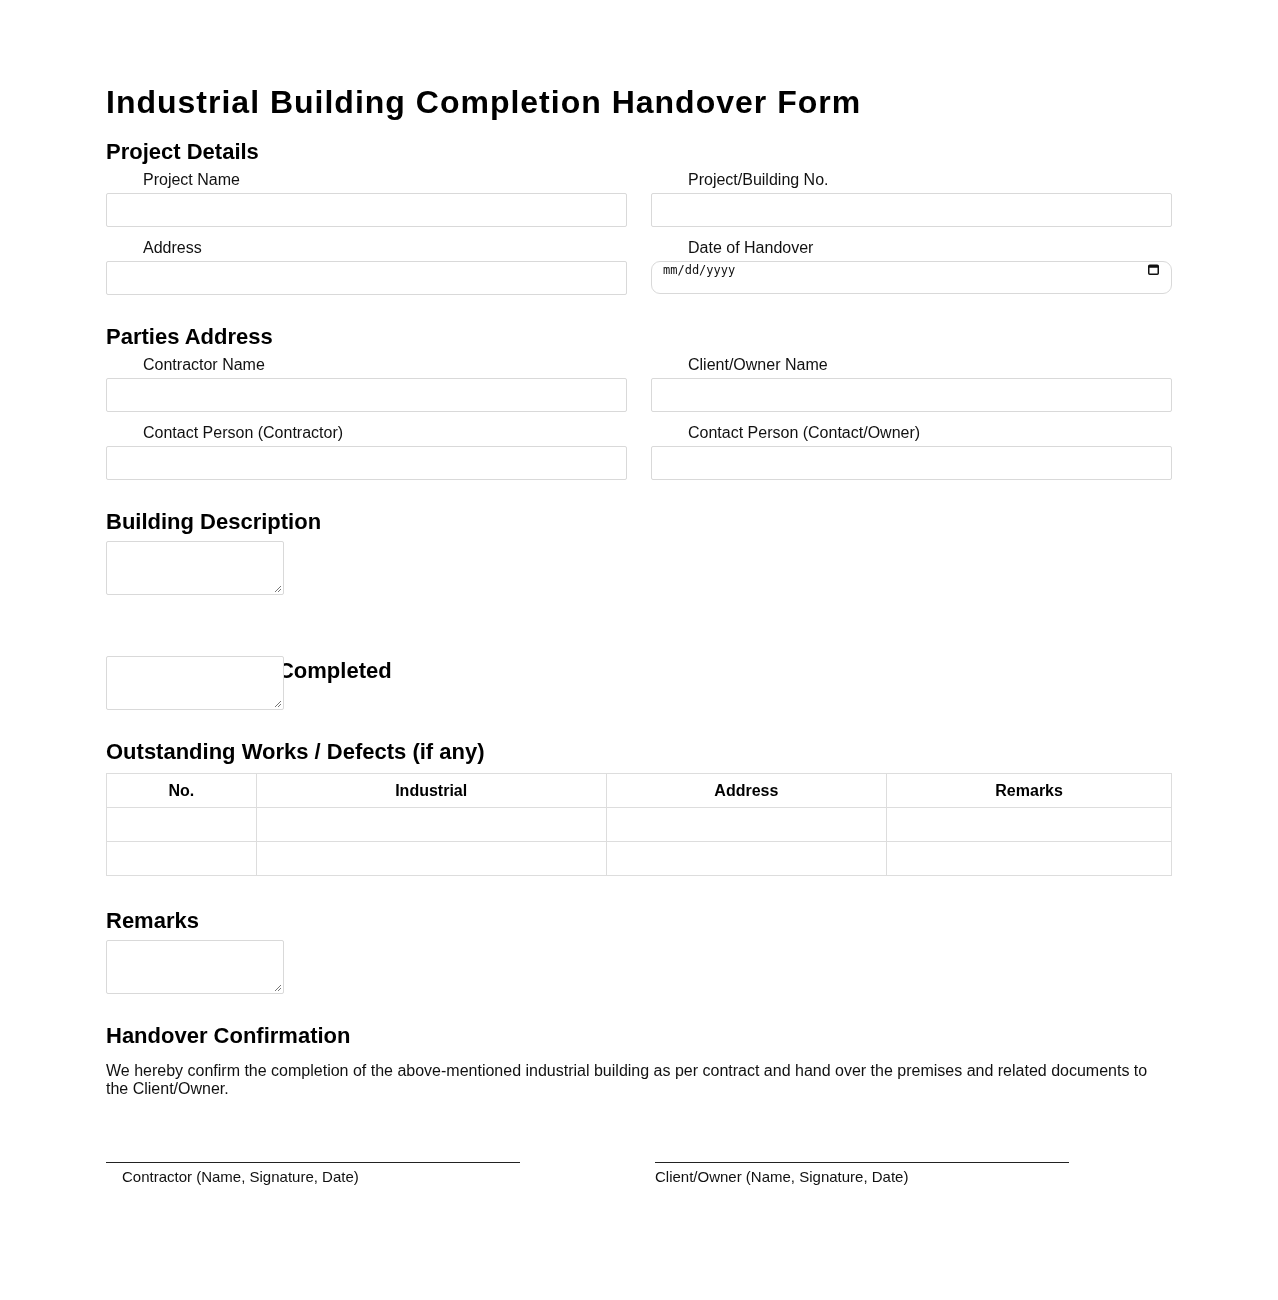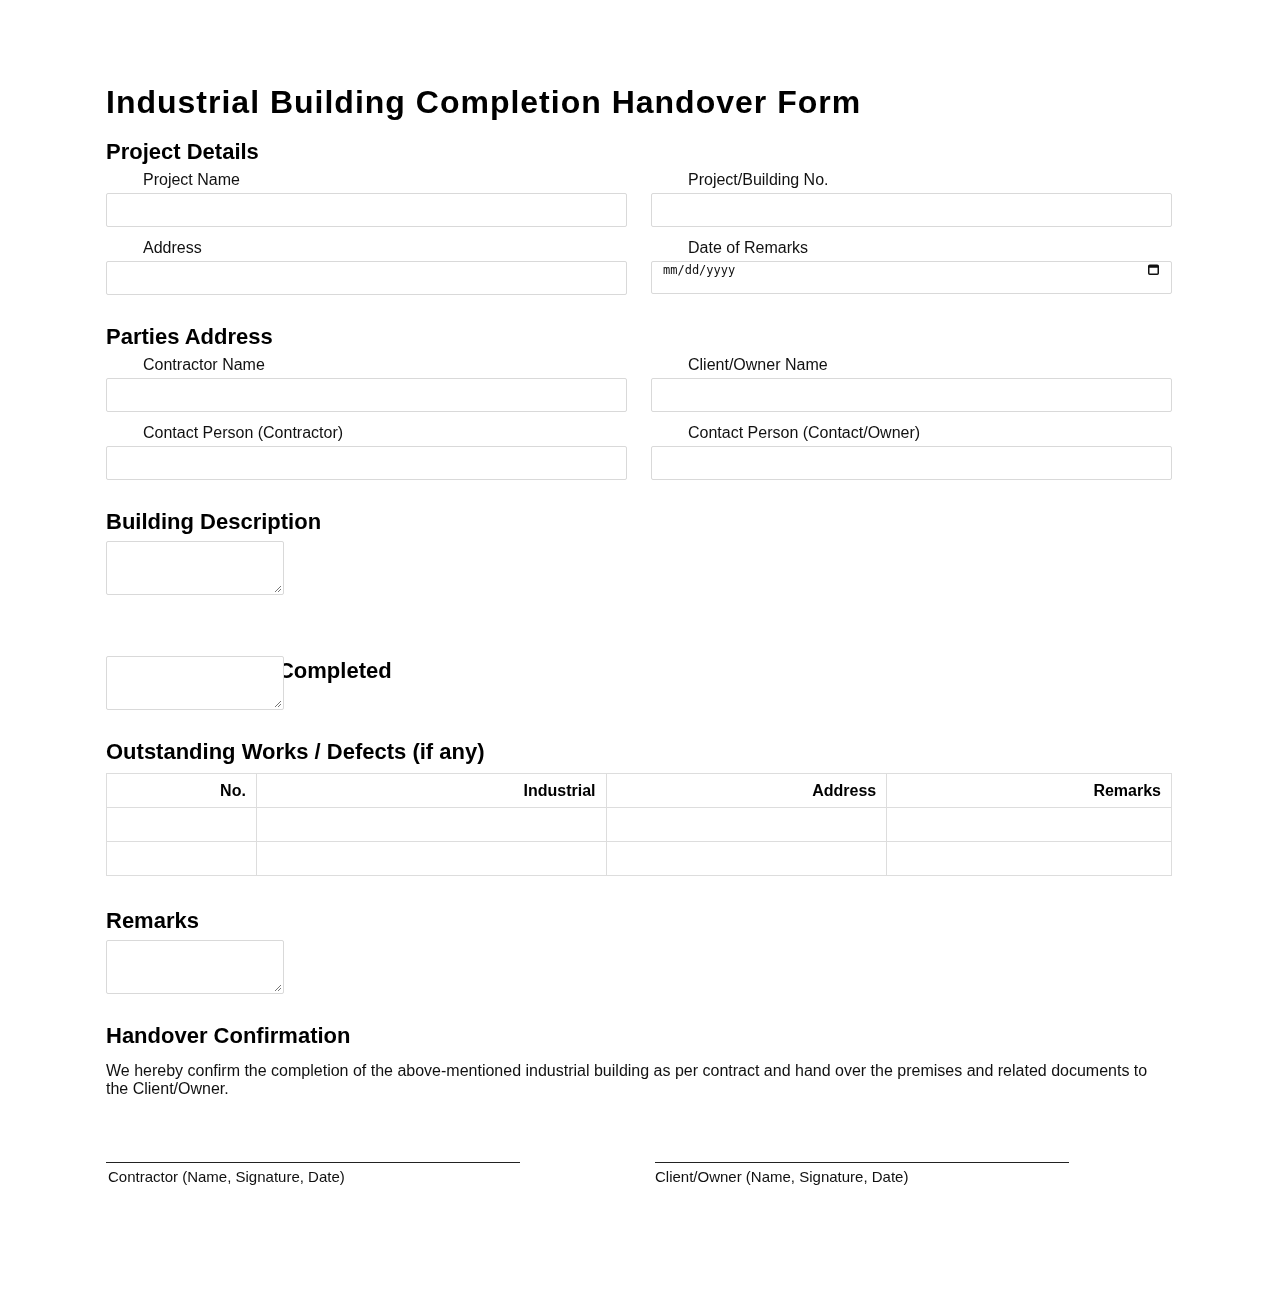--- a/index.html
+++ b/index.html
@@ -14,34 +14,34 @@
     white-space: nowrap;
   }
   .sec-title { position: absolute; left: 0; margin: 0; font-size: 22px; font-weight: bold; line-height: 22px; white-space: nowrap; }
   .lbl { position: absolute; font-size: 16px; line-height: 20px; color: #111; white-space: nowrap; margin-left: 37px; }
   .inp {
     position: absolute; box-sizing: border-box; height: 34px;
     border: 1px solid #d9d9d9; border-radius: 2px; background: #fff;
   }
   .col-l { left: 0; width: 521px; }
   .col-r { left: 545px; width: 521px; }
-  .date-inp { display: flex; align-items: center; justify-content: space-between; padding: 0 12px 16px 11px; height: 33px; }
+  .date-inp { display: flex; align-items: center; justify-content: space-between; padding: 0 12px 16px 11px; height: 33px; border-radius: 9px; }
   .date-ph { font-family: "DejaVu Sans Mono", monospace; font-size: 12px; color: #111; letter-spacing: 0; }
   .cal-icon { width: 11px; height: 11px; position: relative; }
   .cal-icon svg { display: block; }
   .ta {
     position: absolute; left: 0; width: 178px; height: 54px; box-sizing: border-box;
     border: 1px solid #d9d9d9; border-radius: 2px; background: #fff;
   }
   .grip { position: absolute; right: 1px; bottom: 1px; width: 8px; height: 8px; }
   table {
     position: absolute; left: 0; top: 773px; width: 1066px; border-collapse: collapse;
     font-size: 16px;
   }
-  th, td { border: 1px solid #dddddd; height: 34px; box-sizing: border-box; padding: 0 10px; text-align: right; }
+  th, td { border: 1px solid #dddddd; height: 34px; box-sizing: border-box; padding: 0 10px; text-align: center; }
   th { font-weight: bold; }
   .para { position: absolute; left: 0; top: 1062px; width: 1066px; font-size: 16px; line-height: 18px; color: #111; margin: 0; }
   .sig-line { position: absolute; top: 1162px; width: 414px; height: 0; border-top: 1px solid #222; }
   .sig-lbl { position: absolute; top: 1168px; font-size: 15px; line-height: 18px; color: #111; white-space: nowrap; }
 </style>
 </head>
 <body>
 
 <div class="page">
   <h1>Industrial Building Completion Handover Form</h1>
@@ -50,21 +50,21 @@
 
   <div class="lbl" style="left:0; top:170px">Project Name</div>
   <div class="inp col-l" style="top:193px"></div>
 
   <div class="lbl" style="left:545px; top:170px">Project/Building No.</div>
   <div class="inp col-r" style="top:193px"></div>
 
   <div class="lbl" style="left:0; top:238px">Address</div>
   <div class="inp col-l" style="top:261px"></div>
 
-  <div class="lbl" style="left:545px; top:238px">Date of Remarks</div>
+  <div class="lbl" style="left:545px; top:238px">Date of Handover</div>
   <div class="inp col-r date-inp" style="top:261px">
     <span class="date-ph">mm/dd/yyyy</span>
     <span class="cal-icon">
       <svg width="11" height="11" viewBox="0 0 11 11">
           <rect x="0.75" y="1.25" width="9.5" height="9" rx="1" fill="none" stroke="#111" stroke-width="1.5"></rect>
           <rect x="0.75" y="1.25" width="9.5" height="2.5" fill="#111"></rect>
         </svg>
     </span>
   </div>
 
@@ -135,17 +135,17 @@
     <svg class="grip" viewBox="0 0 8 8">
         <line x1="7" y1="1" x2="1" y2="7" stroke="#777" stroke-width="1"></line>
         <line x1="7" y1="4" x2="4" y2="7" stroke="#777" stroke-width="1"></line>
       </svg>
   </div>
 
   <h2 class="sec-title" style="top:1025px">Handover Confirmation</h2>
   <p class="para">We hereby confirm the completion of the above-mentioned industrial building as per contract and hand over the premises and related documents to the Client/Owner.</p>
 
   <div class="sig-line" style="left:0"></div>
-  <div class="sig-lbl" style="left:2px">Contractor (Name, Signature, Date)</div>
+  <div class="sig-lbl" style="left:16px">Contractor (Name, Signature, Date)</div>
 
   <div class="sig-line" style="left:549px"></div>
   <div class="sig-lbl" style="left:549px">Client/Owner (Name, Signature, Date)</div>
 </div>
 
 </body></html>

